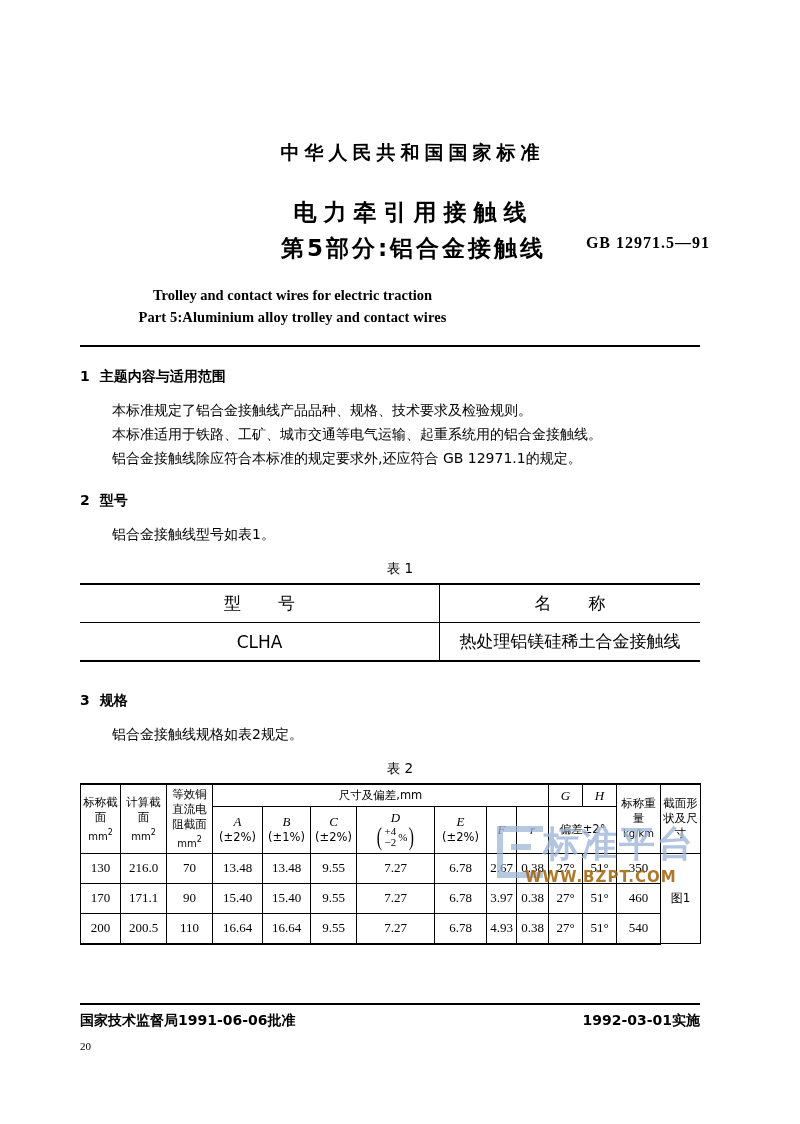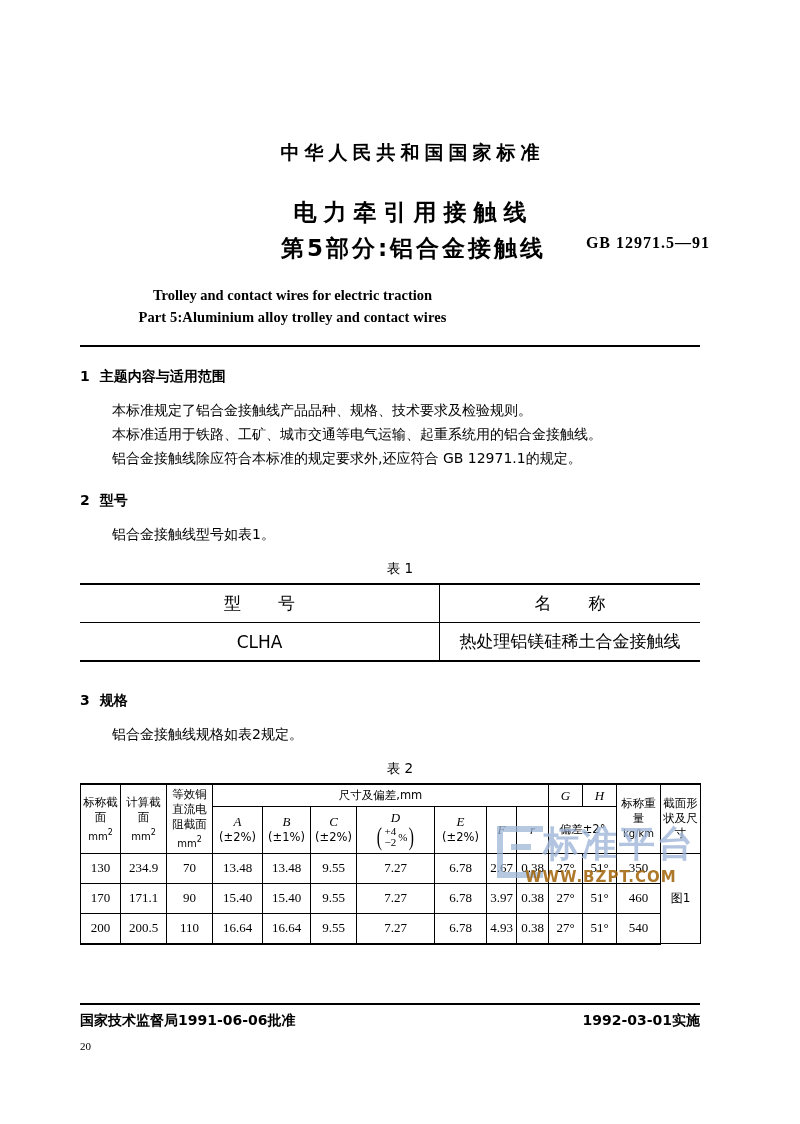--- a/index.html
+++ b/index.html
@@ -398,21 +398,21 @@
               <span>(±2%)</span>
             </th>
             <th class="ital">F</th>
             <th class="ital">r</th>
             <th colspan="2">偏差±2°</th>
           </tr>
         </thead>
         <tbody>
           <tr>
             <td>130</td>
-            <td>234.9</td>
+            <td>216.0</td>
             <td>70</td>
             <td>13.48</td>
             <td>13.48</td>
             <td>9.55</td>
             <td>7.27</td>
             <td>6.78</td>
             <td>2.67</td>
             <td>0.38</td>
             <td>27°</td>
             <td>51°</td>

